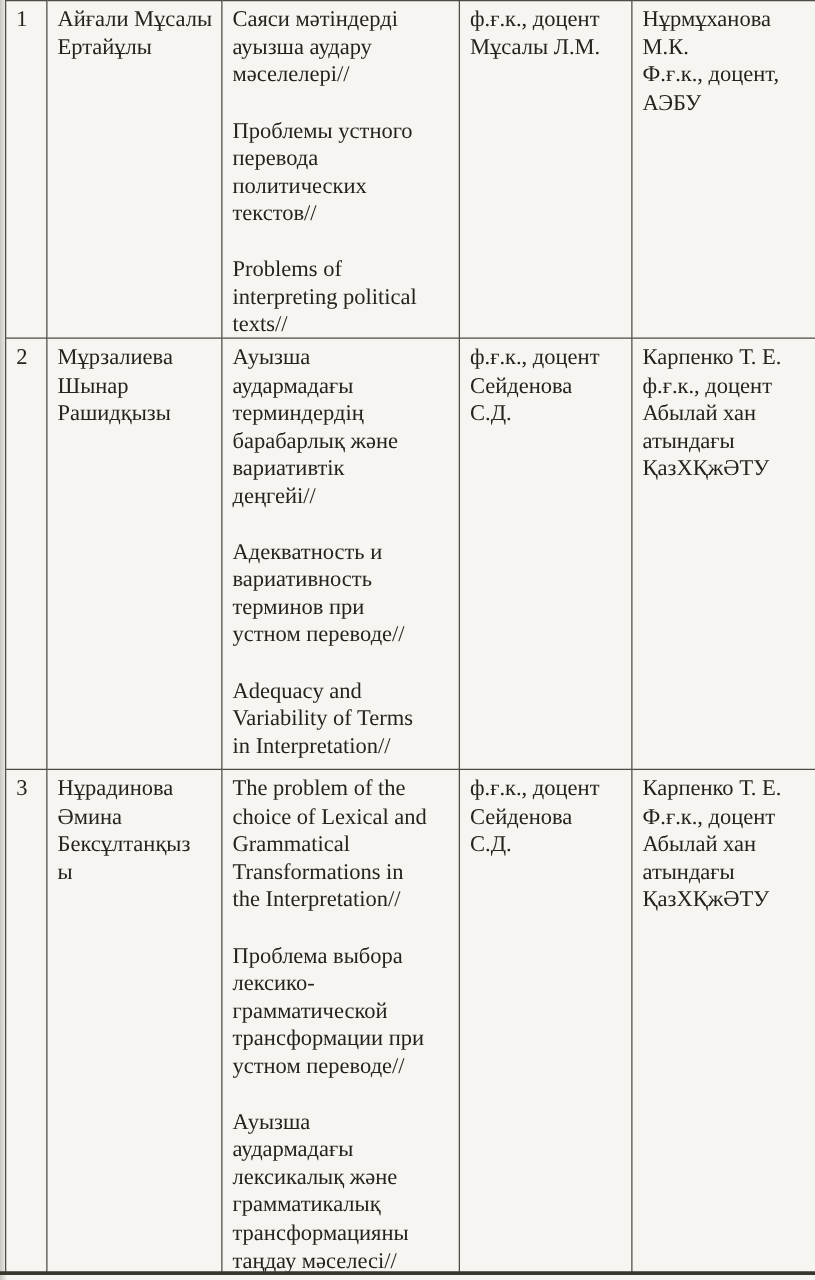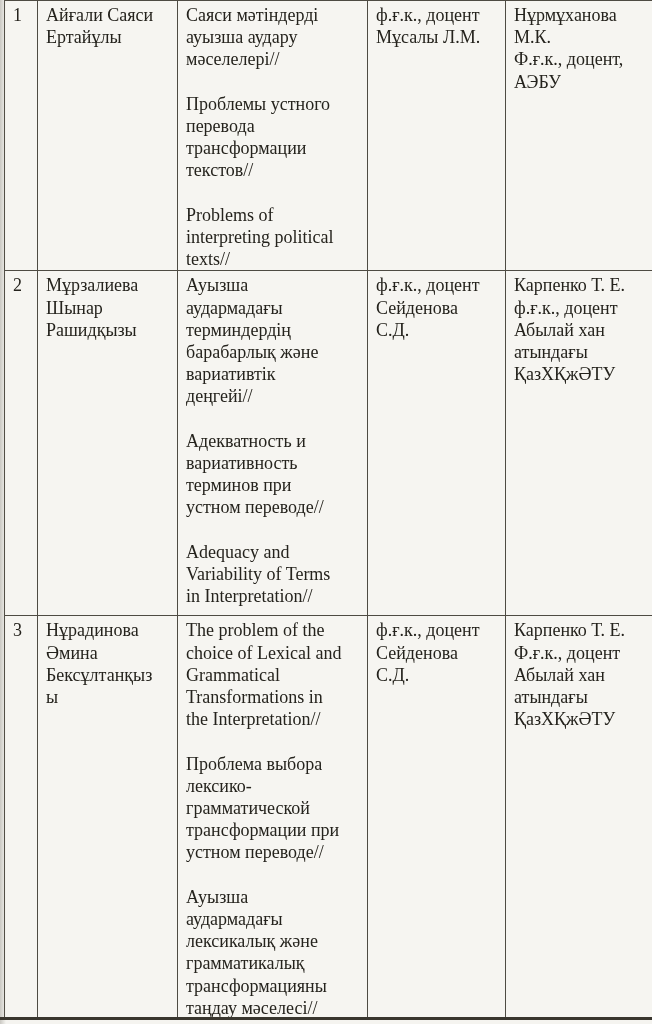--- a/index.html
+++ b/index.html
@@ -70,29 +70,29 @@
     <colgroup>
       <col class="c-num">
         <col class="c-name">
         <col class="c-topic">
         <col class="c-sup">
         <col class="c-rev">
     </colgroup>
     <tbody>
       <tr class="r1">
         <td class="col-num">1</td>
-        <td>Айғали Саяси
+        <td>Айғали Мұсалы
 Ертайұлы</td>
         <td>Саяси мәтіндерді
 ауызша аудару
 мәселелері//
 
 Проблемы устного
 перевода
-трансформации
+политических
 текстов//
 
 Problems of
 interpreting political
 texts//</td>
         <td>ф.ғ.к., доцент
 Мұсалы Л.М.</td>
         <td>Нұрмұханова
 М.К.
 Ф.ғ.к., доцент,

